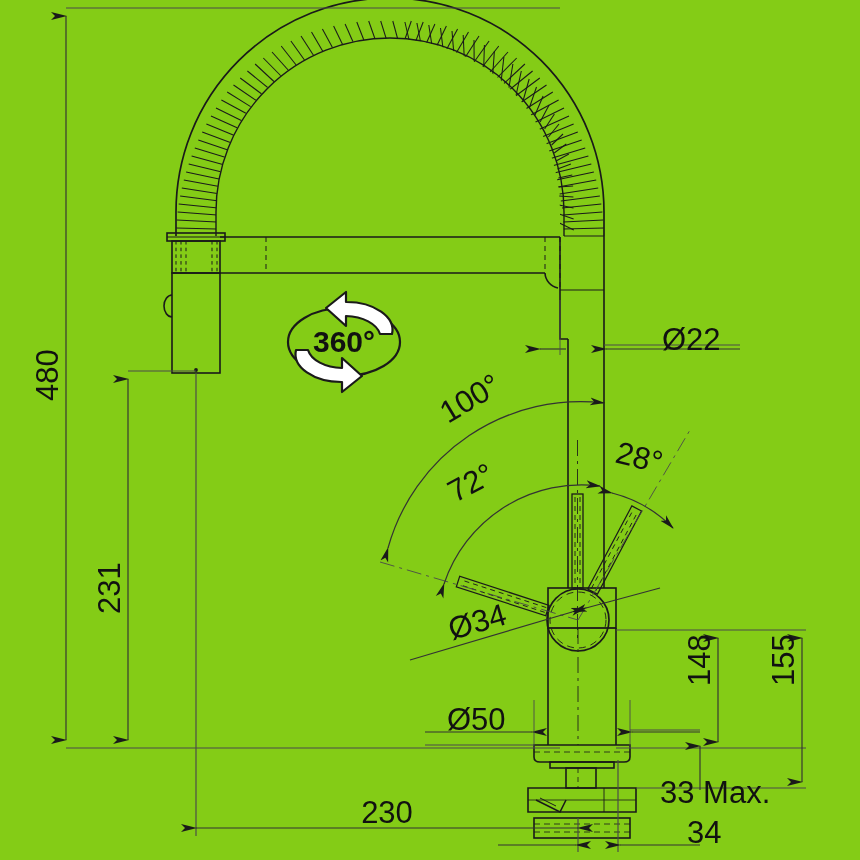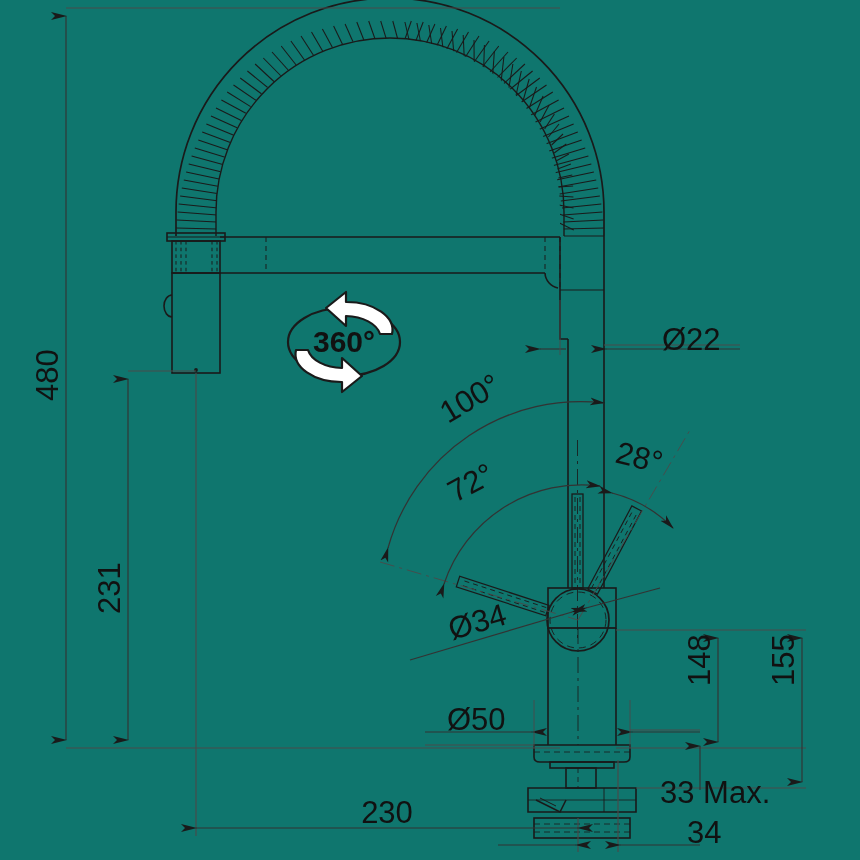--- a/index.html
+++ b/index.html
@@ -7,21 +7,21 @@
     padding: 0;
     background: #ffffff;
   }
   body {
     font-family: "Liberation Sans", sans-serif;
   }
   #sheet {
     position: relative;
     width: 860px;
     height: 860px;
-    background: #0f766e;
+    background: #84cc16;
     overflow: hidden;
   }
   #sheet svg {
     position: absolute;
     left: 0;
     top: 0;
   }
   .dimtext {
     font-family: "Liberation Sans", sans-serif;
     font-size: 31px;

